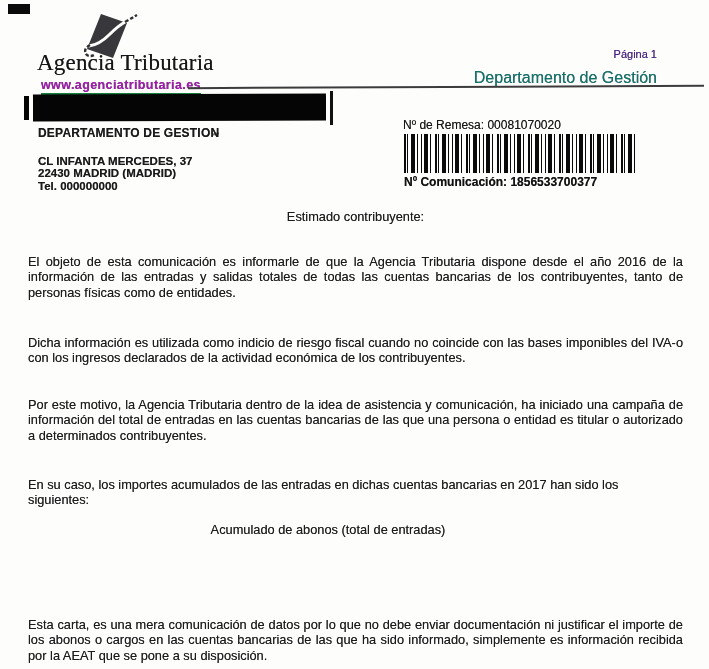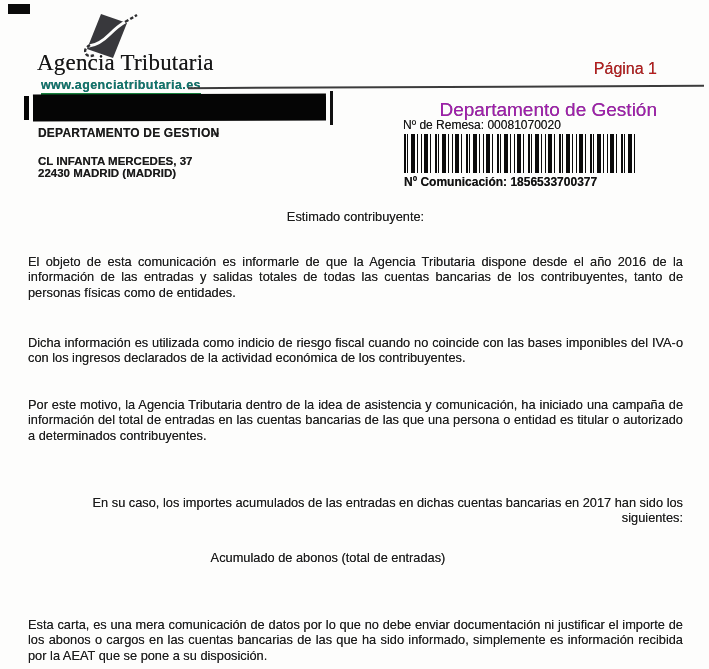--- a/index.html
+++ b/index.html
@@ -18,26 +18,26 @@
   .logo-mark { left: 84px; top: 13px; width: 56px; height: 48px; }
   .brand {
     left: 37px; top: 50px;
     font-family: Liberation Serif, serif;
     font-size: 23px; letter-spacing: 0.2px; color: #161616;
     white-space: nowrap;
   }
   .brand-url {
     left: 41px; top: 78px;
     font-size: 12.5px; font-weight: bold; letter-spacing: 0.4px;
-    color: #0f766e;
+    color: #a21caf;
     border-bottom: 6px solid #15803d; padding-bottom: 1px;
     white-space: nowrap;
   }
-  .page-label { right: 52px; top: 60px; font-size: 16px; color: #b91c1c; }
-  .dept-label { right: 52px; top: 69px; font-size: 19px; color: #a21caf; margin-top: 30px; }
+  .page-label { right: 52px; top: 48px; font-size: 11px; color: #4c1d95; }
+  .dept-label { right: 52px; top: 69px; font-size: 16px; color: #0f766e; }
   .header-rule {
     left: 188px; right: 5px; top: 86px; height: 2px;
     background: #3c3c3c; transform: rotate(-0.25deg);
   }
 
   
   .corner-mark { left: 8px; top: 4px; width: 22px; height: 10px; background: #0a0a0a; }
   .redact-tick-left { left: 24px; top: 96px; width: 5px; height: 24px; background: #050505; }
   .redact-bar { left: 33px; top: 94px; width: 293px; height: 27px; background: #050505; transform: rotate(-0.15deg); }
   .redact-tick-right { left: 330px; top: 91px; width: 3px; height: 34px; background: #111; }
@@ -72,23 +72,23 @@
   
   .para {
     left: 28px; width: 655px;
     font-size: 12.8px; line-height: 15.3px; color: #1c1c1c;
     text-align: justify;
   }
   .salutation { top: 209px; text-align: center; }
   .p1 { top: 254px; }
   .p2 { top: 335px; }
   .p3 { top: 397px; }
-  .p4 { top: 495px; text-align: right; }
+  .p4 { top: 477px; text-align: left; }
   .amount-block { left: 28px; top: 522px; width: 600px; text-align: center; }
-  .amount-label { font-size: 12.8px; color: #1c1c1c; margin-top: 28px; }
+  .amount-label { font-size: 12.8px; color: #1c1c1c; }
   .amount-value { font-size: 15px; margin-top: 7px; color: #161616; }
   .p5 { top: 617px; }
 </style>
 </head>
 <body>
 
 <div class="scan logo-mark">
   <svg width="56" height="48" viewBox="0 0 56 48">
     <polygon points="17,1 43,10 29,45 3,36" fill="#38383c"></polygon>
     <path d="M5,33 Q15,32 26,21 Q34,13 41,9" stroke="#fdfdfc" fill="none" stroke-width="3" stroke-linecap="round"></path>
@@ -105,20 +105,21 @@
 <div class="scan corner-mark"></div>
 <div class="scan redact-tick-left"></div>
 <div class="scan redact-bar"></div>
 <div class="scan redact-tick-right"></div>
 <div class="scan dash-artifact"></div>
 
 <div class="scan sender-dept soft">DEPARTAMENTO DE GESTION</div>
 <div class="scan sender-address soft">
   <div>CL INFANTA MERCEDES, 37</div>
   <div>22430 MADRID (MADRID)</div>
+  <div>Tel. 000000000</div>
 </div>
 
 <div class="scan remesa soft">
   <span>Nº de Remesa:</span>
   <span>00081070020</span>
 </div>
 <div class="scan barcode"></div>
 <div class="scan comunicacion soft">
   <span>Nº Comunicación:</span>
   <span>1856533700377</span>

